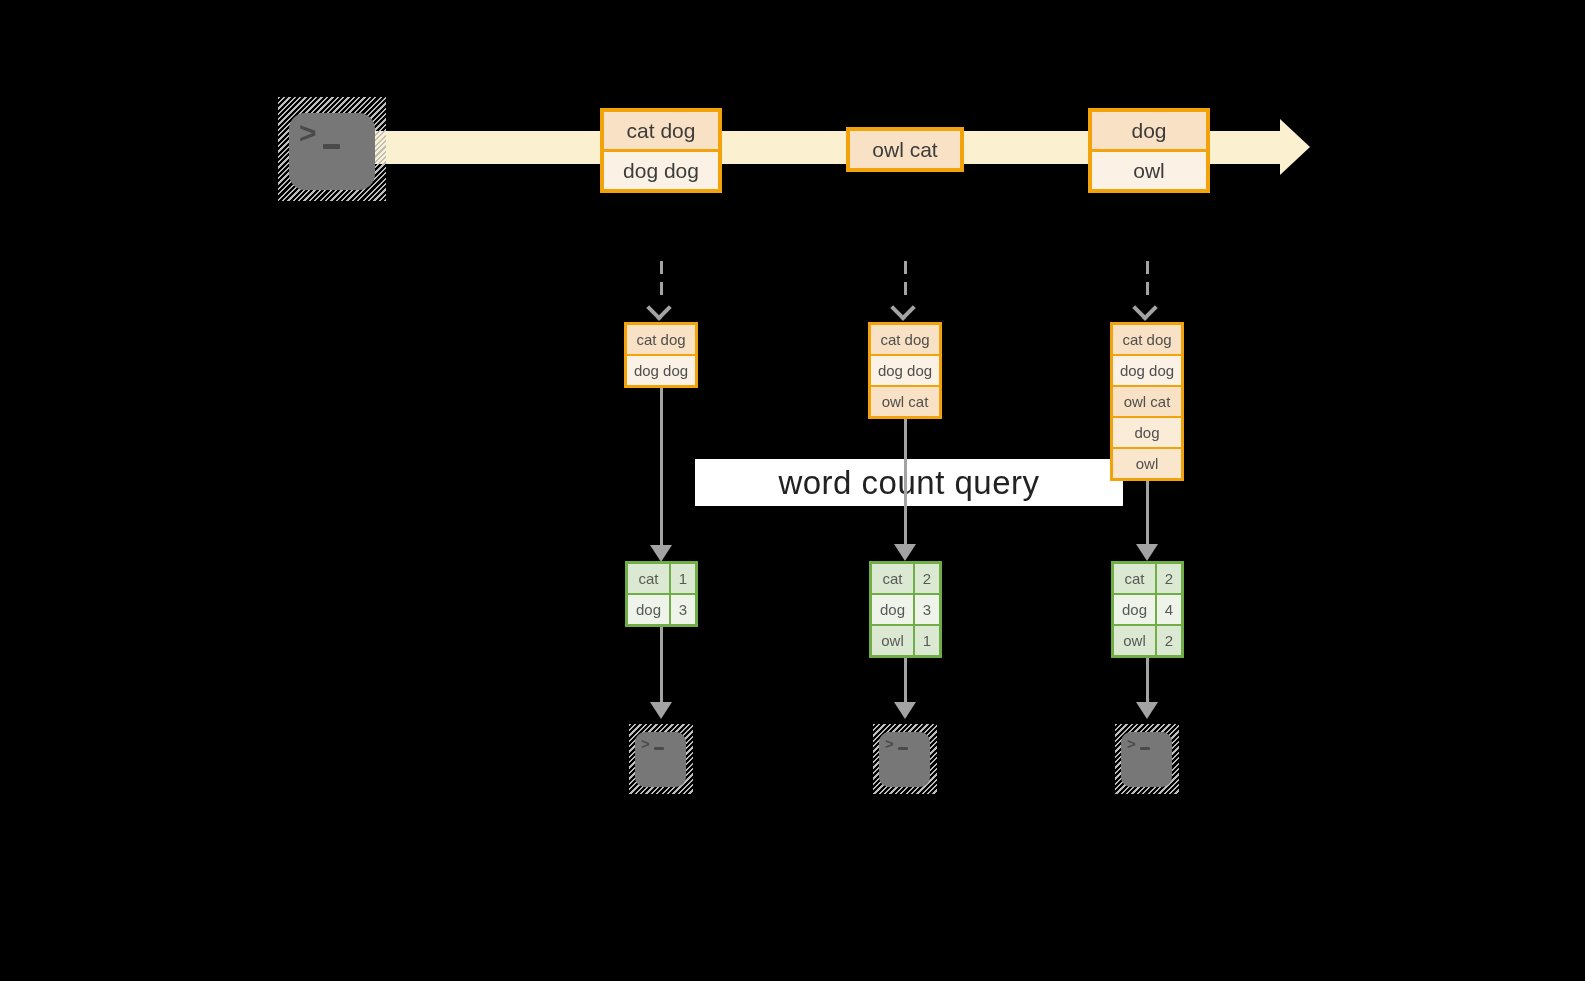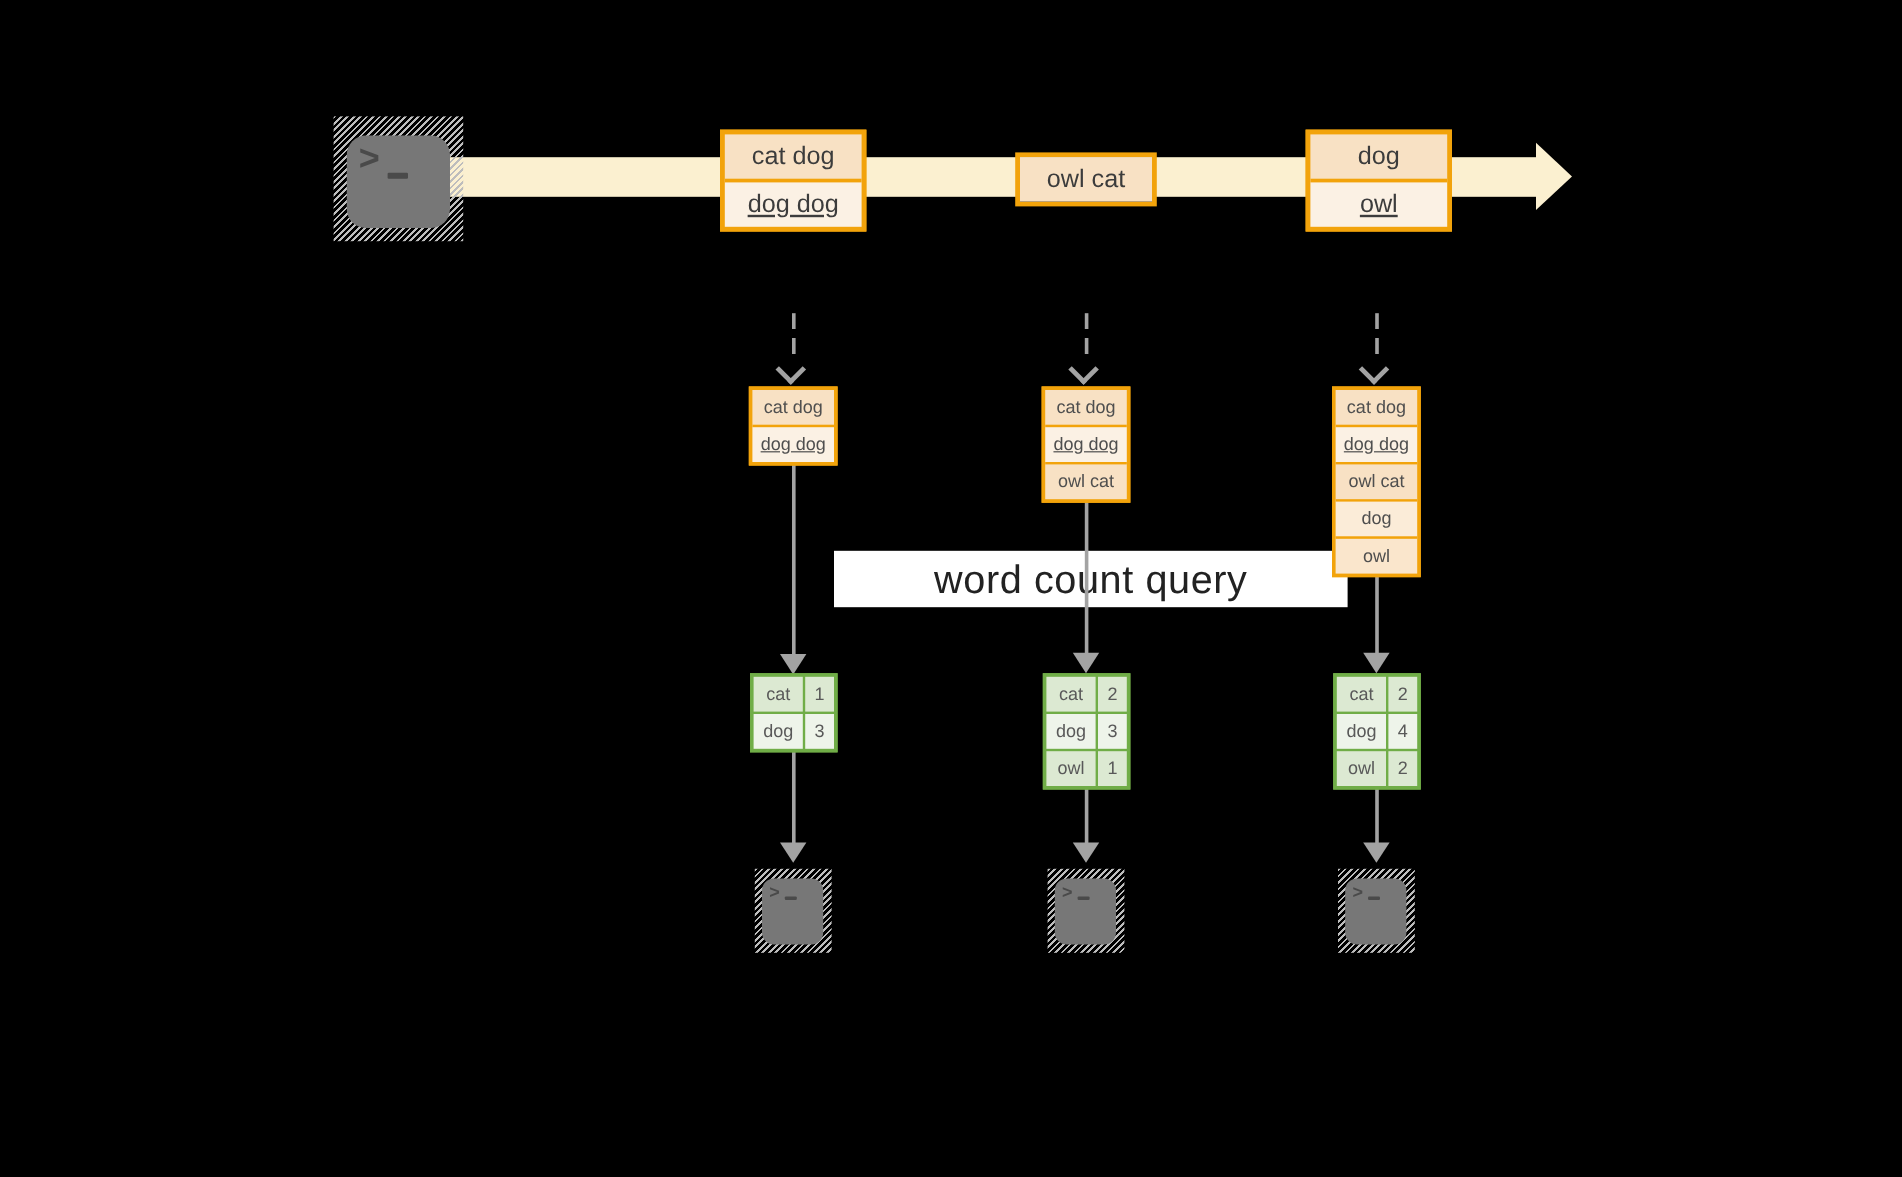--- a/index.html
+++ b/index.html
@@ -23,21 +23,21 @@
   .obox{border:4px solid #F2A30B;background:#F2A30B;z-index:3;}
   .obox .row{height:37px;line-height:37px;text-align:center;font-size:21px;color:#3c3c3c;}
   .obox .row + .row{border-top:3px solid #F2A30B;}
 
   
   .ostack{border:3px solid #F2A30B;background:#F2A30B;z-index:3;}
   .ostack .row{height:29px;line-height:29px;text-align:center;font-size:15px;color:#4f4f4f;}
   .ostack .row + .row{border-top:2px solid #F2A30B;}
 
   .t1{background:#F8E1C4;}
-  .t2{background:#FBF1E4;text-decoration:underline;}
+  .t2{background:#FBF1E4;}
   .t3{background:#FBECD8;}
   .t4{background:#FAE6CC;}
 
   
   .gtable{display:grid;grid-template-columns:41px 24px;gap:2px;background:#70AD47;
           border:3px solid #70AD47;z-index:3;}
   .gcell{height:29px;line-height:29px;text-align:center;font-size:15px;color:#595959;}
   .g1{background:#DCE9D2;}
   .g2{background:#EEF4EA;}
 

